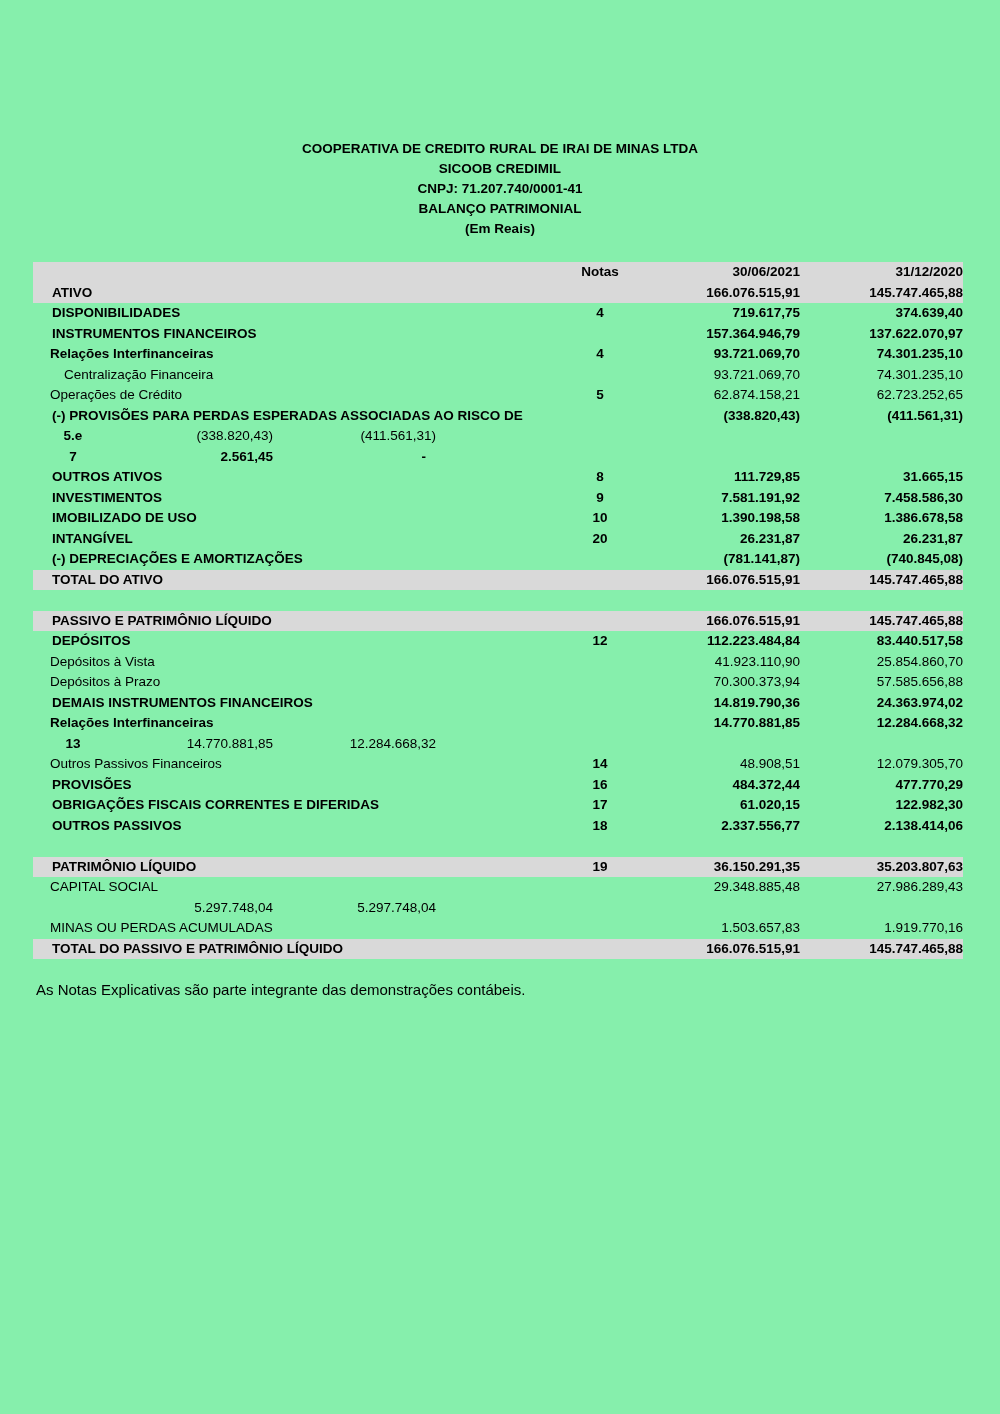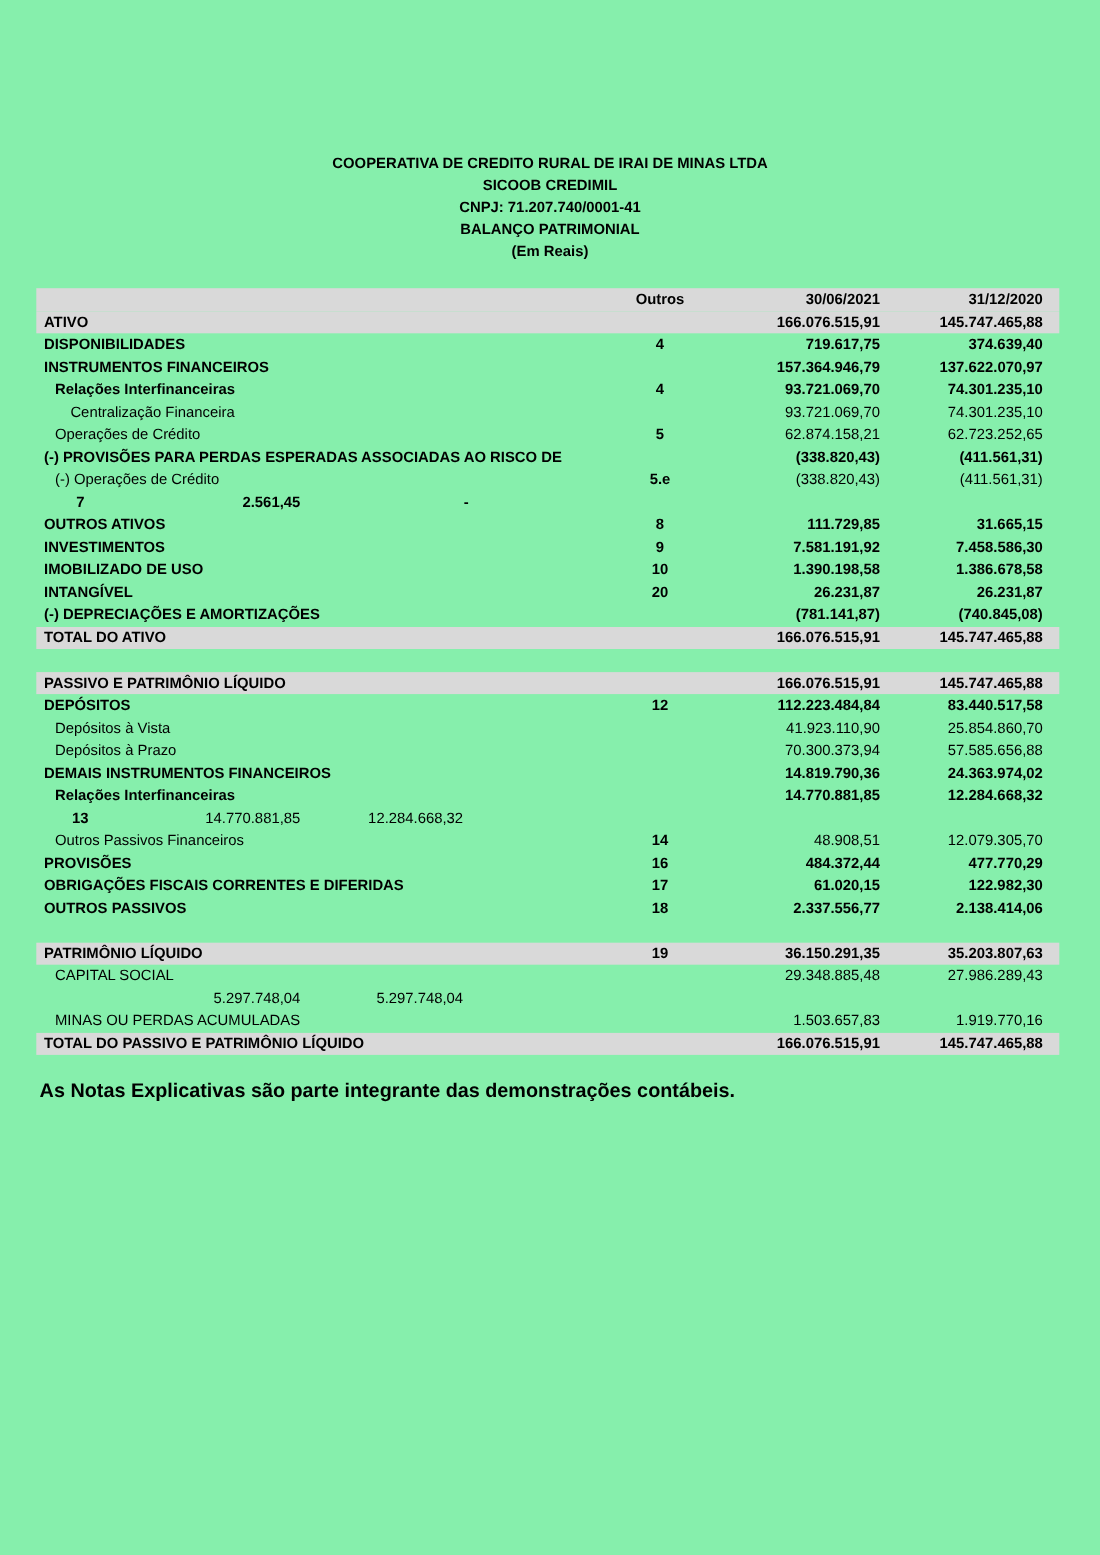--- a/index.html
+++ b/index.html
@@ -34,55 +34,55 @@
   .row {
     display: flex;
     height: 20.5px;
     line-height: 20.5px;
   }
   .row.hl { background: var(--hl, #d9d9d9); }
   .row.b { font-weight: 700; }
   .row.spacer { background: transparent; }
   .c-label {
     width: 527px;
-    padding-left: 7px;
+    padding-left: 19px;
     white-space: nowrap;
     overflow: hidden;
   }
   .c-label.ind1 { padding-left: 17px; }
   .c-label.ind2 { padding-left: 31px; }
   .c-nota { width: 80px; text-align: center; font-weight: 700; }
   .c-v { width: 160px; text-align: right; white-space: nowrap; }
-  .c-v2 { width: 163px; padding-right: 15px; }
+  .c-v2 { width: 163px; padding-right: 0; }
   .c-v.dash { padding-right: 10px; }
 
   .footnote {
     position: absolute;
     top: 981px; left: 36px;
-    font-size: 18px;
-    font-weight: 700;
+    font-size: 15px;
+    font-weight: 400;
   }
 </style>
 </head>
 <body>
 
 <div class="page">
 
   <div class="doc-header">
     <div>COOPERATIVA DE CREDITO RURAL DE IRAI DE MINAS LTDA</div>
     <div>SICOOB CREDIMIL</div>
     <div>CNPJ: 71.207.740/0001-41</div>
     <div>BALANÇO PATRIMONIAL</div>
     <div>(Em Reais)</div>
   </div>
 
   <div class="balance-table">
     <div class="row hl b">
       <div class="c-label"></div>
-      <div class="c-nota">Outros</div>
+      <div class="c-nota">Notas</div>
       <div class="c-v">30/06/2021</div>
       <div class="c-v c-v2">31/12/2020</div>
     </div>
     <div>
         <div class="row hl b">
           <div class="c-label">ATIVO</div>
           <div class="c-nota"></div>
           <div class="c-v">166.076.515,91</div>
           <div class="c-v c-v2">145.747.465,88</div>
         </div>
@@ -116,21 +116,20 @@
           <div class="c-v">62.874.158,21</div>
           <div class="c-v c-v2">62.723.252,65</div>
         </div>
         <div class="row b">
           <div class="c-label">(-) PROVISÕES PARA PERDAS ESPERADAS ASSOCIADAS AO RISCO DE</div>
           <div class="c-nota"></div>
           <div class="c-v">(338.820,43)</div>
           <div class="c-v c-v2">(411.561,31)</div>
         </div>
         <div class="row">
-          <div class="c-label ind1">(-) Operações de Crédito</div>
           <div class="c-nota">5.e</div>
           <div class="c-v">(338.820,43)</div>
           <div class="c-v c-v2">(411.561,31)</div>
         </div>
         <div class="row b">
           <div class="c-nota">7</div>
           <div class="c-v">2.561,45</div>
           <div class="c-v c-v2 dash">-</div>
         </div>
         <div class="row b">

